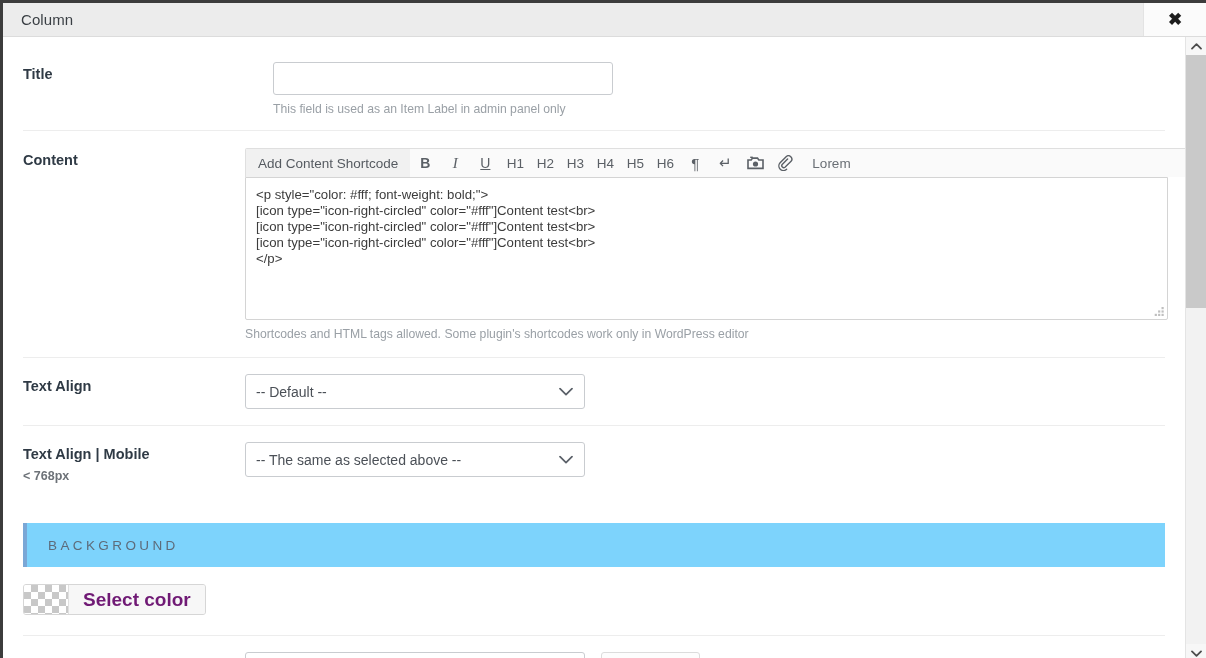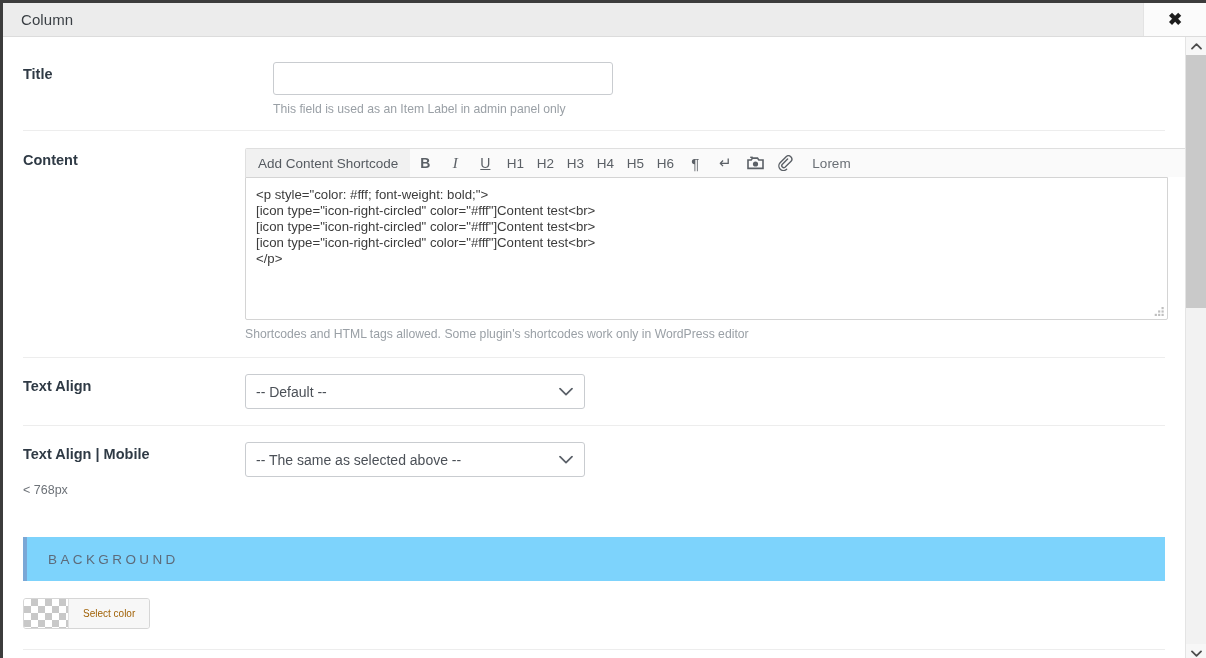--- a/index.html
+++ b/index.html
@@ -98,23 +98,23 @@
     width: 222px;
     flex: 0 0 222px;
     box-sizing: border-box;
     font-size: 14.5px;
     font-weight: bold;
     color: #2f3a45;
     padding-top: 4px;
   }
   .row-sublabel {
     font-size: 12.5px;
-    font-weight: normal;
+    font-weight: bold;
     color: #6d7278;
-    margin-top: 21px;
+    margin-top: 7px;
   }
   .row-field {
     flex: 1 1 auto;
     min-width: 0;
   }
   .help-text {
     font-size: 12.2px;
     color: #9aa0a6;
     margin-top: 7px;
   }
@@ -279,23 +279,24 @@
       linear-gradient(45deg, #c8c8c8 25%, transparent 25%, transparent 75%, #c8c8c8 75%),
       linear-gradient(45deg, #c8c8c8 25%, transparent 25%, transparent 75%, #c8c8c8 75%);
     background-size: 14px 14px;
     background-position: 0 0, 7px 7px;
     border-right: 1px solid #e0e0e0;
   }
   .color-btn-label {
     display: flex;
     align-items: center;
     padding: 0 14px;
-    font-size: 10px;
-    color: #a16207;
+    font-size: 19px;
+    color: #701a75;
     background: #f7f7f7;
+    font-weight: bold;
   }
 
   
   .row-image { padding-top: 17px; padding-bottom: 20px; }
   .image-field {
     display: flex;
     align-items: stretch;
   }
   .image-input {
     width: 340px;

